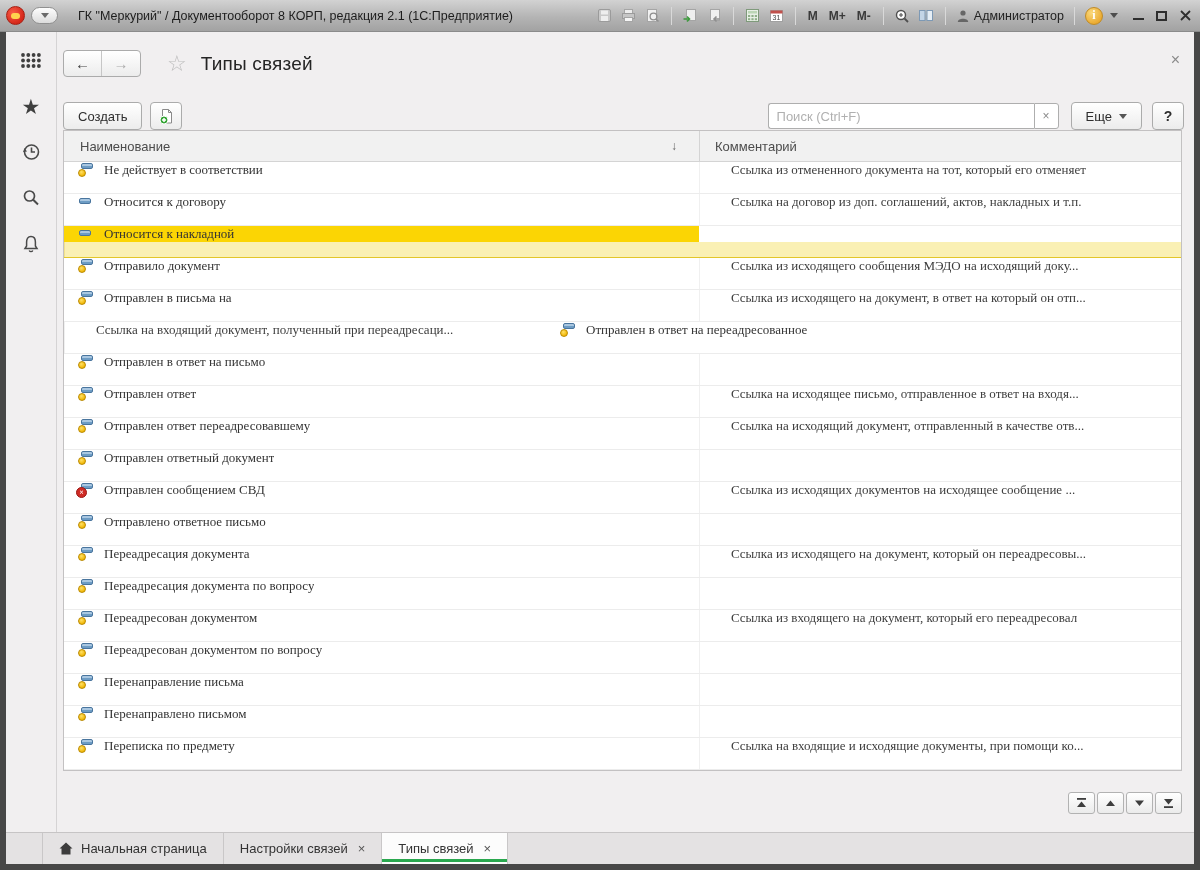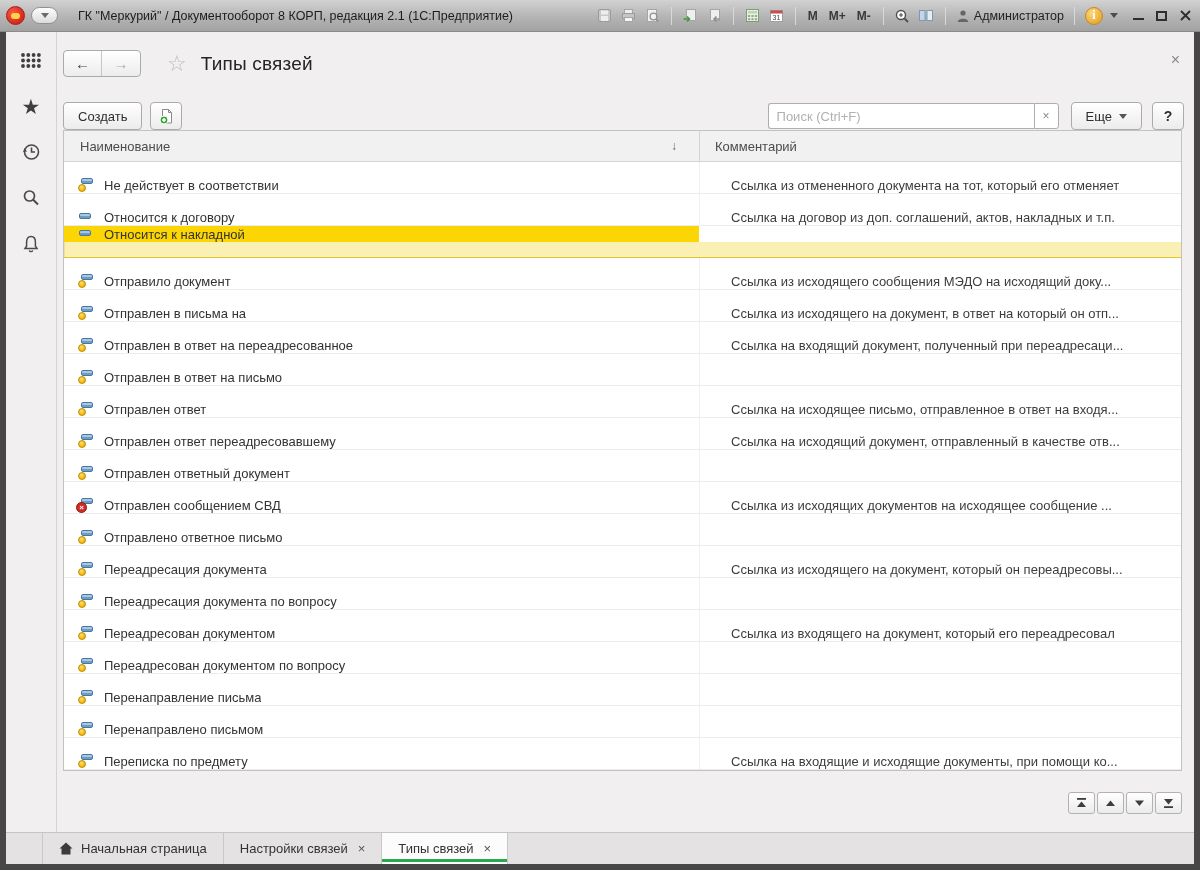--- a/index.html
+++ b/index.html
@@ -61,21 +61,21 @@
 
   
   .table { position:absolute; top:98px; left:6px; right:12px; height:641px; background:#fff; border:1px solid #c3c1c2; display:flex; flex-direction:column; }
   .thead { height:31px; flex:none; background:#f1f1f1; border-bottom:1px solid #d4d4d4; display:flex; font-size:13px; color:#4c4c4c; }
   .th { display:flex; align-items:center; }
   .th.n { width:635px; flex:none; padding-left:16px; position:relative; }
   .sort-arrow { position:absolute; right:22px; color:#666; font-size:12px; }
   .th.c { flex:1; border-left:1px solid #d4d4d4; padding-left:15px; }
   .tbody { flex:1; }
   .trow { height:32px; display:flex; border-bottom:1px solid #ececec; background:#fff; font-size:13px; color:#333; }
-  .tc { display:flex; align-items:flex-end; min-width:0; }
+  .tc { display:flex; align-items:flex-start; min-width:0;font-family:Liberation Serif, serif; }
   .tc.n { width:635px; flex:none; padding-left:12px; }
   .tc.c { flex:1; border-left:1px solid #f0f0f0; padding-left:31px; color:#3c3c3c; }
   .tc .txt { white-space:nowrap; overflow:hidden; }
   .trow.sel { border-bottom:1px solid #e3c62a;flex-direction:column; }
   .trow.sel .tc.n { background:#fbd504; }
   .trow.sel .tc.c { background:#faf0b4; border-left-color:#f3e28a; }
 
   
   .ri { position:relative; display:inline-block; width:18px; height:16px; margin-right:10px; flex:none; }
   .ri i { position:absolute; display:block; font-style:normal; }
@@ -347,29 +347,29 @@
                   <i class="bar"></i>
                   <i class="dot"></i>
                 </span>
                 <span class="txt">Отправлен в письма на</span>
               </div>
               <div class="tc c">
                 <span class="txt">Ссылка из исходящего на документ, в ответ на который он отп...</span>
               </div>
             </div>
             <div class="trow">
+              <div class="tc c">
+                <span class="txt">Ссылка на входящий документ, полученный при переадресаци...</span>
+              </div>
               <div class="tc n">
                 <span class="ri predefined">
                   <i class="bar"></i>
                   <i class="dot"></i>
                 </span>
                 <span class="txt">Отправлен в ответ на переадресованное</span>
-              </div>
-              <div class="tc c">
-                <span class="txt">Ссылка на входящий документ, полученный при переадресаци...</span>
               </div>
             </div>
             <div class="trow">
               <div class="tc n">
                 <span class="ri predefined">
                   <i class="bar"></i>
                   <i class="dot"></i>
                 </span>
                 <span class="txt">Отправлен в ответ на письмо</span>
               </div>

